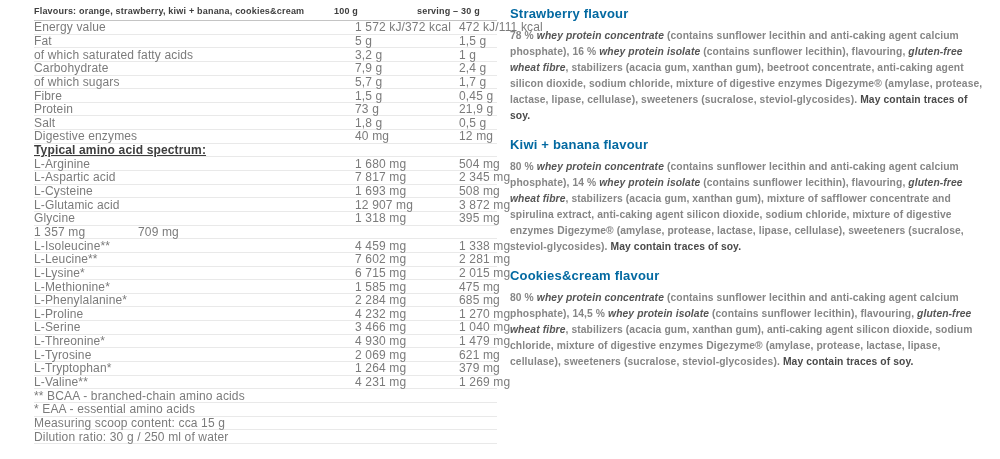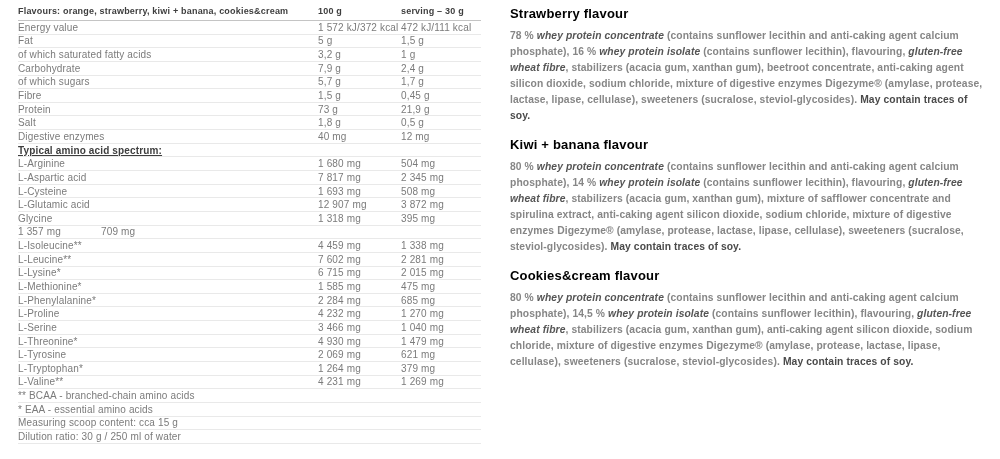--- a/index.html
+++ b/index.html
@@ -2,57 +2,58 @@
 <html><head>
 <meta charset="utf-8">
 <style>
   * { margin: 0; padding: 0; box-sizing: border-box; }
   html, body { width: 1000px; height: 459px; background: #ffffff; overflow: hidden; }
   body { font-family: "Liberation Sans", sans-serif; position: relative; }
 
   
   .nutrition-table {
     position: absolute;
-    left: 18px; top: 2px;
+    left: 34px; top: 2px;
     width: 463px;
   }
   .thead {
     display: flex;
     align-items: center;
     height: 19px;
     border-bottom: 1px solid #c4c4c4;
     font-size: 9px;
     font-weight: bold;
     color: #3e3e3e;
     letter-spacing: .2px;
   }
   .trow {
     display: flex;
     align-items: center;
     height: 13.65px;
     border-bottom: 1px solid #e9e9e9;
-    font-size: 10px;
+    font-size: 12px;
     color: #7b7b7b;
     letter-spacing: .15px;
+    gap: 21px;
   }
   .trow-bold { font-weight: bold; color: #3e3e3e; text-decoration: underline; }
   .c-label { width: 300px; flex: 0 0 300px; white-space: nowrap; overflow: visible; }
   .c-100   { width: 83px;  flex: 0 0 83px;  white-space: nowrap; }
   .c-serv  { flex: 1;                        white-space: nowrap; }
 
   
   .flavour-panel {
     position: absolute;
     left: 510px; top: 0px;
     width: 478px;
   }
   .flavour-heading {
     font-size: 13px;
     font-weight: bold;
-    color: #000000;
+    color: #0369a1;
     margin-top: 13px;
     margin-bottom: 7px;
     letter-spacing: .2px;
   }
   .flavour-heading:first-child { margin-top: 6px; }
   .flavour-para {
     font-size: 10.3px;
     line-height: 16px;
     color: #868686;
     letter-spacing: .1px;

